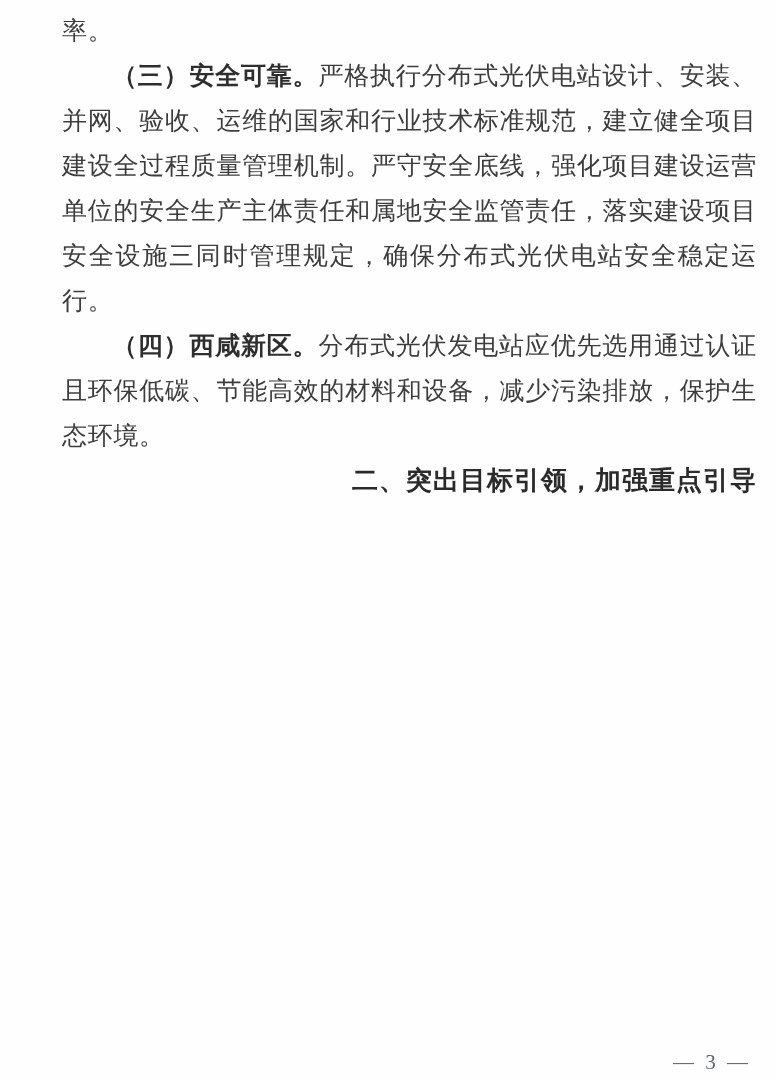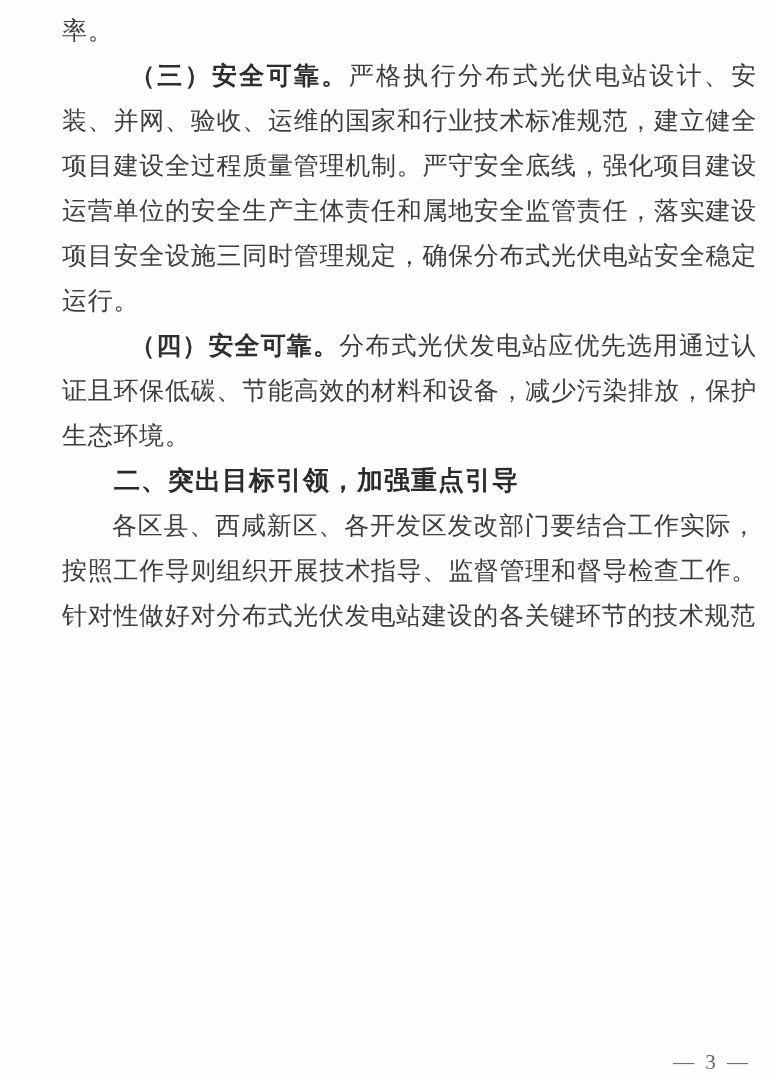--- a/index.html
+++ b/index.html
@@ -25,32 +25,31 @@
     line-height: 45px;
     letter-spacing: 0.7px;
     text-align: justify;
   }
   .para {
     text-indent: 2em;
   }
   .lead {
     font-weight: bold;
     color: #2e2e2e;
-    margin-left: 18px;
   }
   .heading {
     margin: 0;
     font-family: "Liberation Sans", "DejaVu Sans", sans-serif;
     font-weight: bold;
     font-size: 26px;
     line-height: 45px;
     letter-spacing: 1px;
     text-indent: 2em;
     color: #2b2b2b;
-    text-align: left;
+    text-align: right;
   }
   .pagenum {
     position: absolute;
     right: 26px;
     bottom: 4px;
     font-size: 21px;
     line-height: 26px;
     letter-spacing: 3px;
     color: #5d6875;
     font-family: "Liberation Serif", "DejaVu Serif", serif;
@@ -58,22 +57,21 @@
 </style>
 </head>
 <body>
 
 <div class="page">
 
   <p class="line">率。</p>
 
   <p class="para"><span class="lead">（三）安全可靠。</span><span>严格执行分布式光伏电站设计、安装、并网、验收、运维的国家和行业技术标准规范，建立健全项目建设全过程质量管理机制。严守安全底线，强化项目建设运营单位的安全生产主体责任和属地安全监管责任，落实建设项目安全设施三同时管理规定，确保分布式光伏电站安全稳定运行。</span></p>
 
-  <p class="para"><span class="lead">（四）安全可靠。</span><span>分布式光伏发电站应优先选用通过认证且环保低碳、节能高效的材料和设备，减少污染排放，保护生态环境。</span></p>
+  <p class="para"><span class="lead">（四）西咸新区。</span><span>分布式光伏发电站应优先选用通过认证且环保低碳、节能高效的材料和设备，减少污染排放，保护生态环境。</span></p>
 
   <h2 class="heading">二、突出目标引领，加强重点引导</h2>
 
 
-  <p class="para">各区县、西咸新区、各开发区发改部门要结合工作实际，按照工作导则组织开展技术指导、监督管理和督导检查工作。针对性做好对分布式光伏发电站建设的各关键环节的技术规范</p>
 
   <div class="pagenum">— 3 —</div>
 
 </div>
 
 </body></html>

